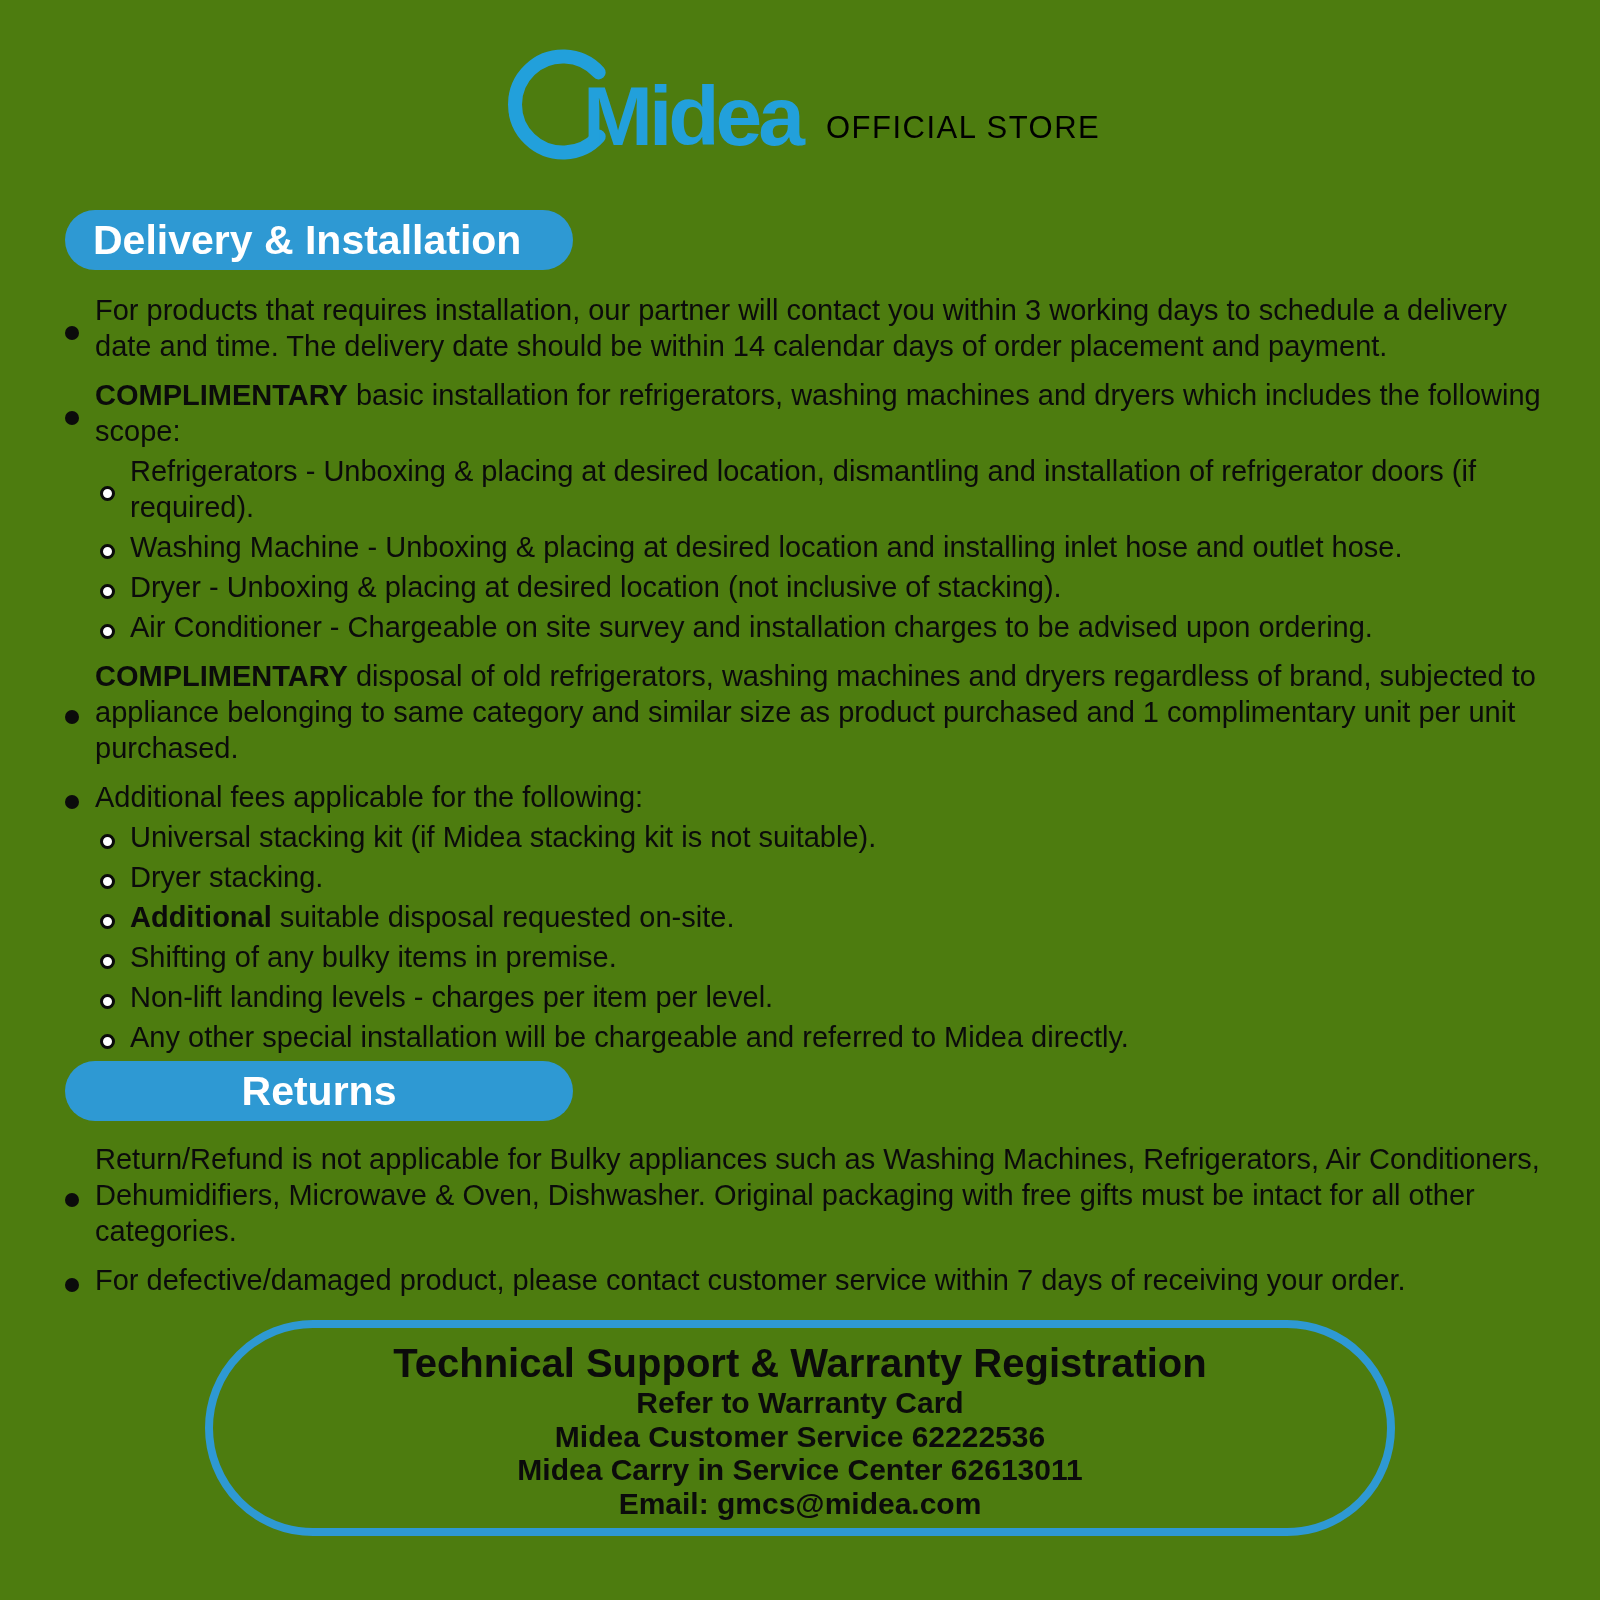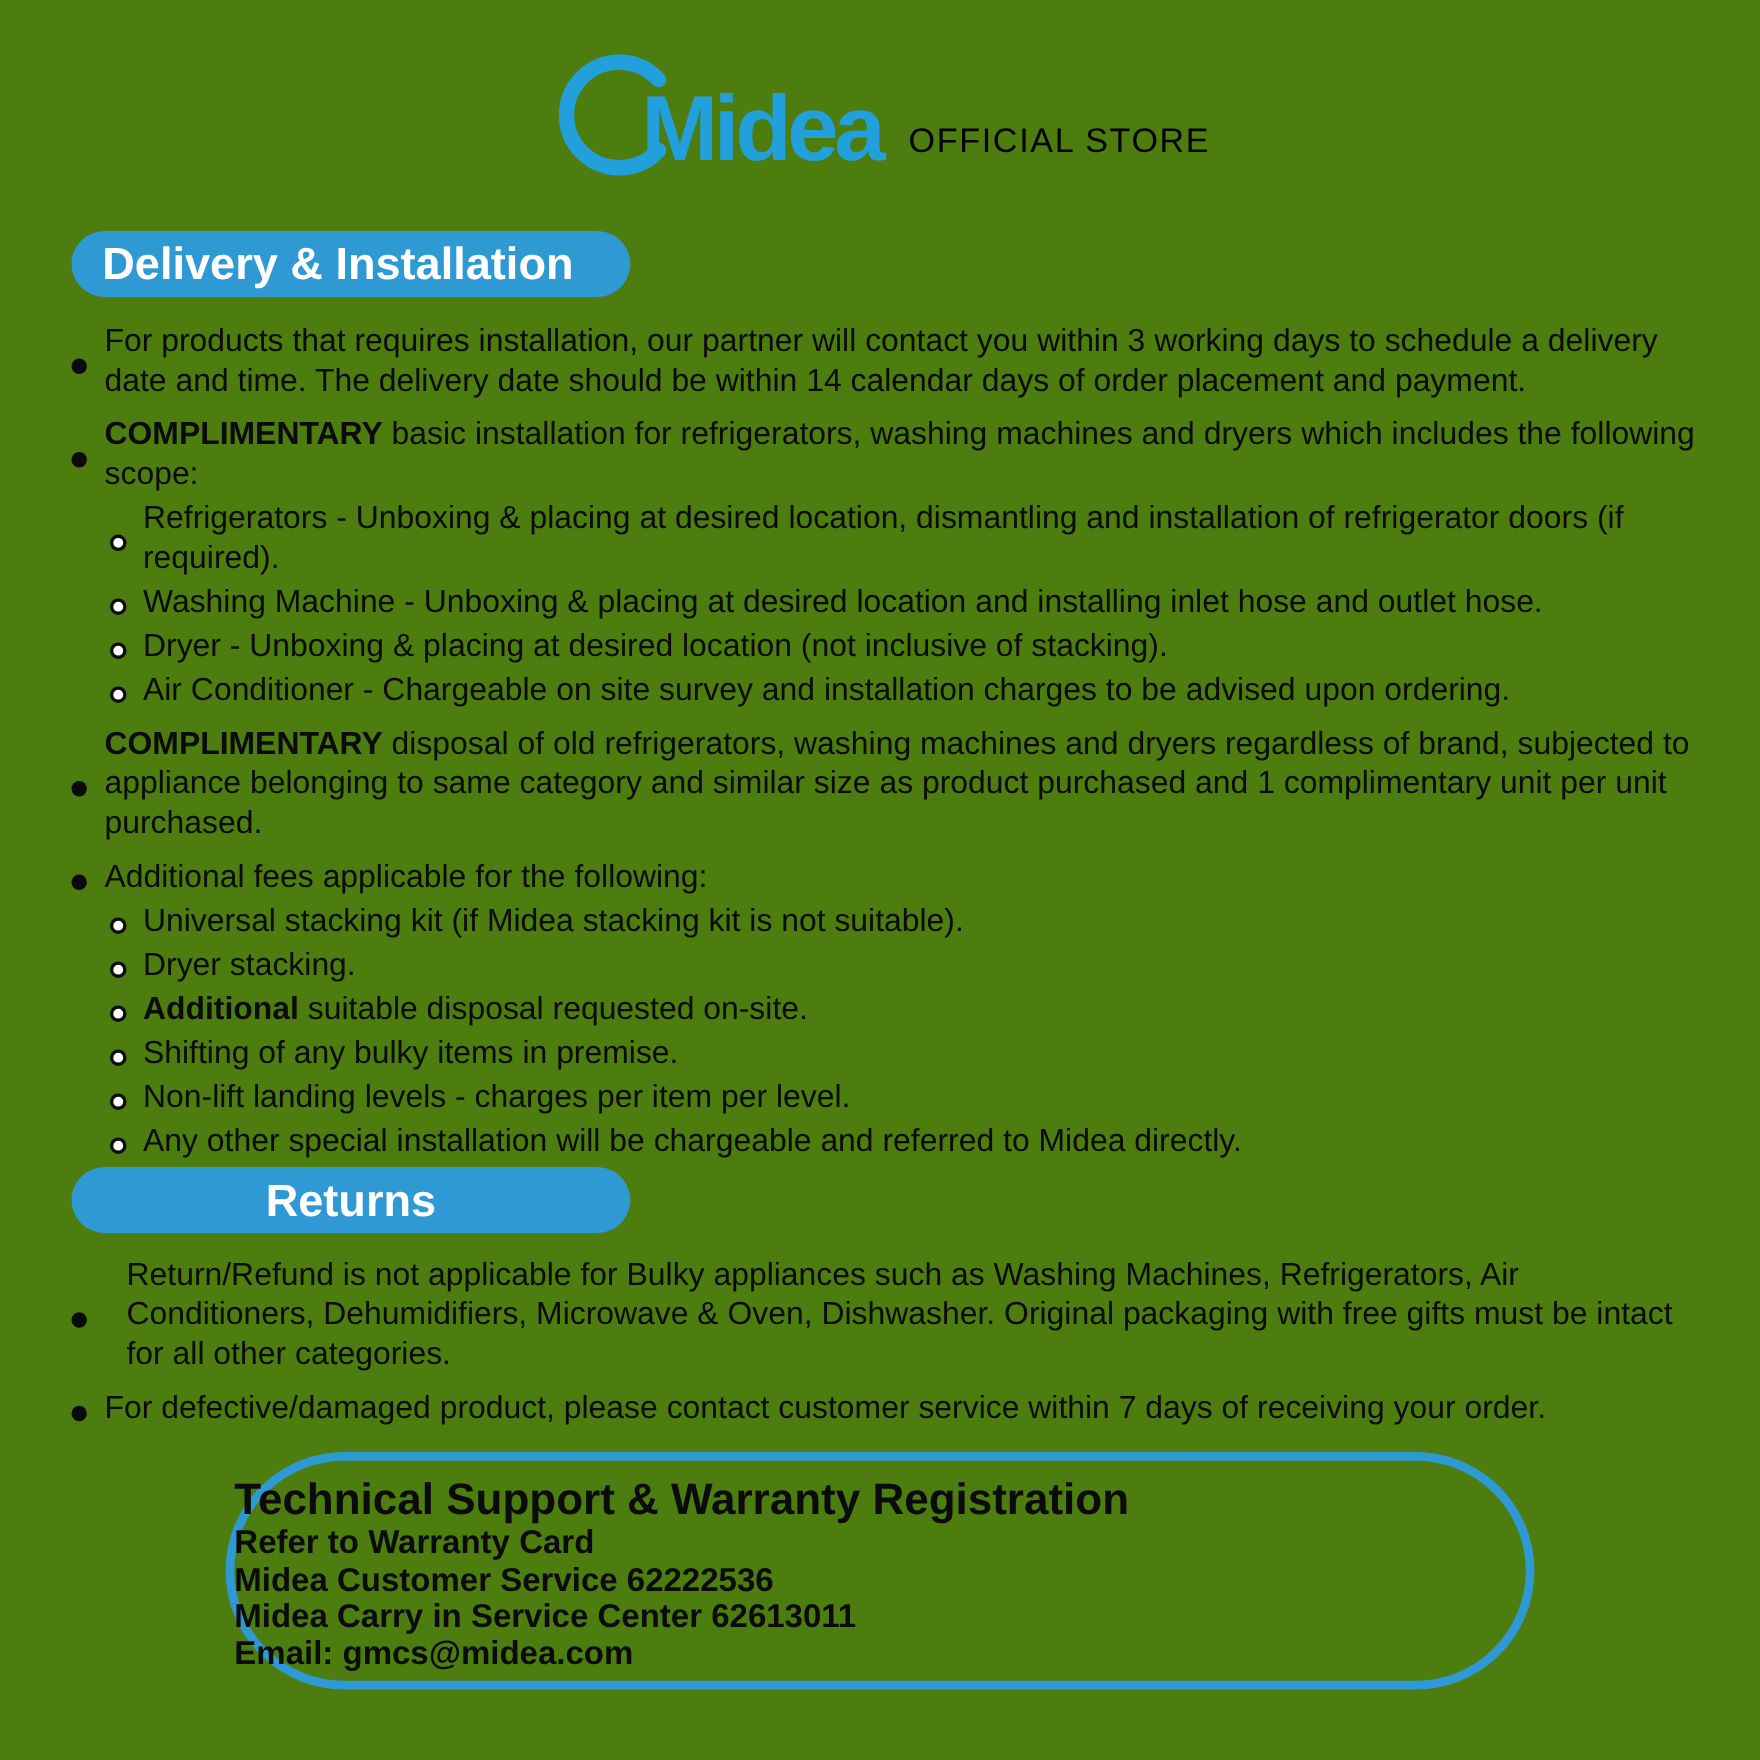--- a/index.html
+++ b/index.html
@@ -42,38 +42,39 @@
     height:60px;line-height:60px;
     border-radius:30px;
     width:508px;
   }
   .pill-left{margin-left:65px;padding-left:28px;}
   .pill-center{margin-left:65px;text-align:center;margin-top:6px;}
   .li{display:flex;align-items:center;margin-top:13px;}
   .l1{margin-left:65px;padding-right:58px;}
   .l2{margin-left:100px;margin-top:4px;padding-right:58px;}
   .li.first{margin-top:22px;}
-  .li.first-r{margin-top:20px;gap:20px;}
+  .li.first-r{margin-top:20px;}
   .t{margin:0;font-size:29px;line-height:36px;}
   .t b{font-weight:bold;}
   .b1{
     flex:0 0 auto;width:14px;height:14px;border-radius:50%;
     background:var(--text-color);margin:10px 16px 0 0;
   }
   .b2{
     flex:0 0 auto;box-sizing:border-box;width:15px;height:15px;border-radius:50%;
     border:3.5px solid var(--text-color);margin:9px 15px 0 0;background:#fff;
   }
   
   .support-box{
     box-sizing:border-box;
     margin:22px 0 0 205px;
     width:1190px;height:216px;
     border:8px solid var(--accent-blue);
     border-radius:108px;
+    text-align:center;
     padding-top:12px;
   }
   .box-title{font-size:40px;font-weight:bold;line-height:46px;}
   .box-line{font-size:30px;line-height:33.5px;font-weight:bold;}
 </style>
 </head>
 <body>
 
 <div class="page">
 

